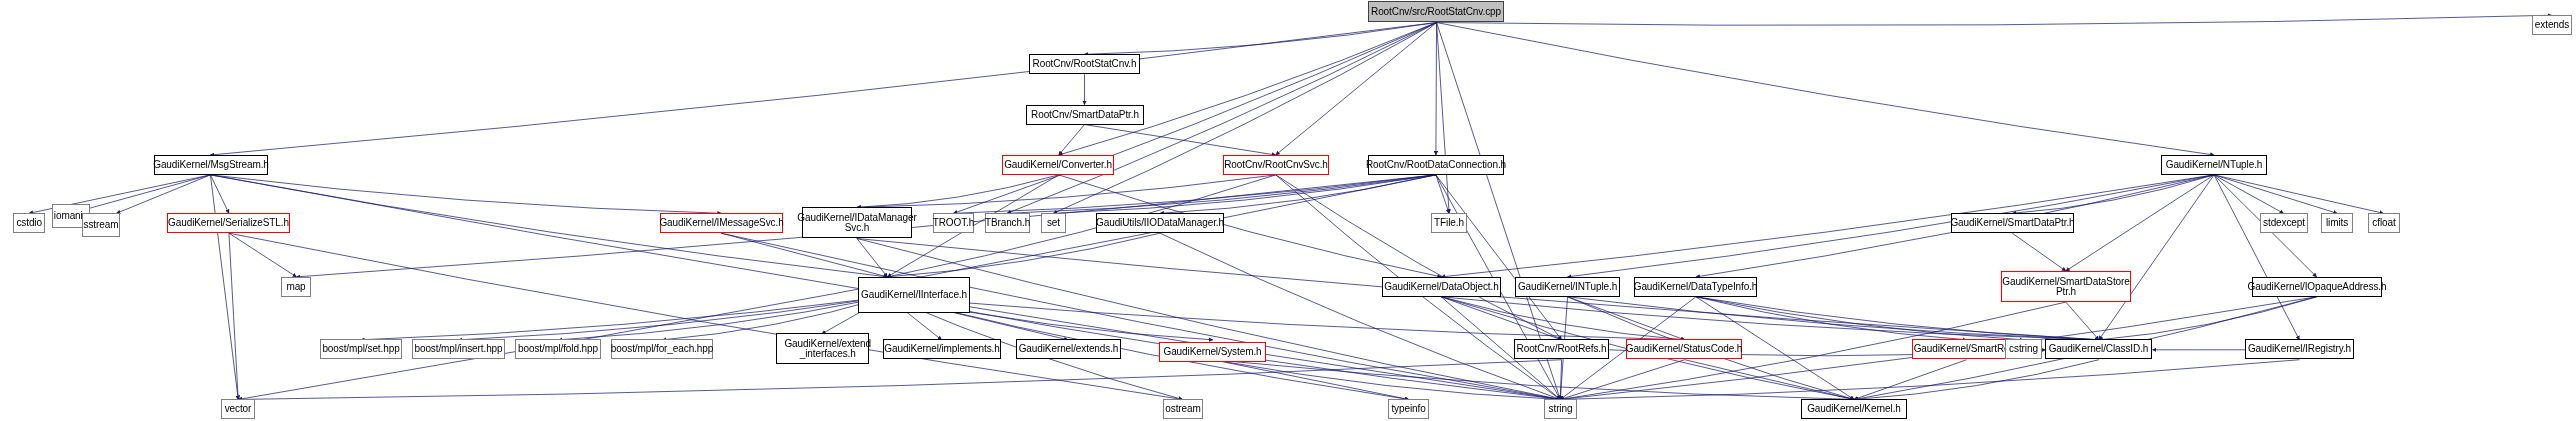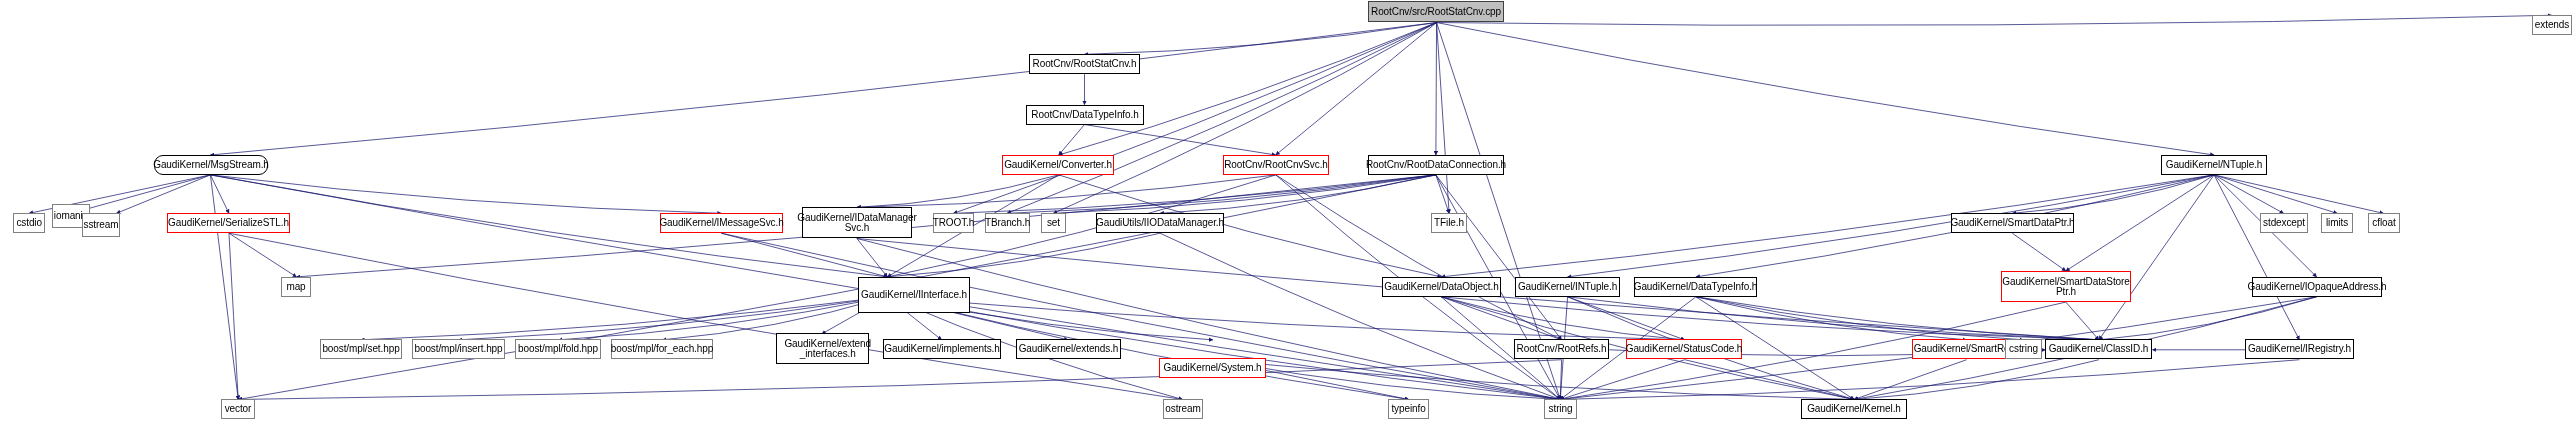--- a/index.html
+++ b/index.html
@@ -159,22 +159,22 @@
         <path d="M 3393 528 Q 3323 528 3253 528" marker-end="url(#arrow)"></path>
         <path d="M 3475 543 Q 2916.5 591 2358 603" marker-end="url(#arrow)"></path>
         <path d="M 3172 543 Q 2987 591 2802 603" marker-end="url(#arrow)"></path>
         <path d="M 2972 543 Q 2887 573 2802 603" marker-end="url(#arrow)"></path>
       </g>
   </svg>
   <div id="node-layer">
       <div class="node root" style="left: 1368px; top: 1.3px; width: 136px; height: 21px;">RootCnv/src/RootStatCnv.cpp</div>
       <div class="node gray" style="left: 2532px; top: 15px; width: 40px; height: 20px;">extends</div>
       <div class="node black" style="left: 1029px; top: 54px; width: 111px; height: 20px;">RootCnv/RootStatCnv.h</div>
-      <div class="node black" style="left: 1026px; top: 105px; width: 118px; height: 20px;">RootCnv/DataTypeInfo.h</div>
-      <div class="node black" style="left: 154px; top: 155px; width: 114px; height: 20px; border-radius: 9px;">GaudiKernel/MsgStream.h</div>
+      <div class="node black" style="left: 1026px; top: 105px; width: 118px; height: 20px;">RootCnv/SmartDataPtr.h</div>
+      <div class="node black" style="left: 154px; top: 155px; width: 114px; height: 20px;">GaudiKernel/MsgStream.h</div>
       <div class="node red" style="left: 1002px; top: 155px; width: 112px; height: 20px;">GaudiKernel/Converter.h</div>
       <div class="node red" style="left: 1223px; top: 155px; width: 106px; height: 20px;">RootCnv/RootCnvSvc.h</div>
       <div class="node black" style="left: 1368px; top: 155px; width: 136px; height: 20px;">RootCnv/RootDataConnection.h</div>
       <div class="node black" style="left: 2161px; top: 155px; width: 106px; height: 20px; text-align: right;">GaudiKernel/NTuple.h</div>
       <div class="node gray" style="left: 13.2px; top: 213px; width: 32px; height: 20px;">cstdio</div>
       <div class="node gray" style="left: 52px; top: 204px; width: 38px; height: 24px;">iomanip</div>
       <div class="node gray" style="left: 82px; top: 213px; width: 38px; height: 24px;">sstream</div>
       <div class="node red" style="left: 167px; top: 213px; width: 123px; height: 20px;">GaudiKernel/SerializeSTL.h</div>
       <div class="node red" style="left: 660px; top: 213px; width: 123px; height: 20px;">GaudiKernel/IMessageSvc.h</div>
       <div class="node black" style="left: 802px; top: 207px; width: 110px; height: 31px;">GaudiKernel/IDataManager
@@ -197,21 +197,21 @@
 Ptr.h</div>
       <div class="node black" style="left: 2252px; top: 277px; width: 130px; height: 20px;">GaudiKernel/IOpaqueAddress.h</div>
       <div class="node gray" style="left: 320px; top: 339px; width: 82px; height: 20px;">boost/mpl/set.hpp</div>
       <div class="node gray" style="left: 412px; top: 339px; width: 93px; height: 20px;">boost/mpl/insert.hpp</div>
       <div class="node gray" style="left: 515px; top: 339px; width: 86px; height: 20px;">boost/mpl/fold.hpp</div>
       <div class="node gray" style="left: 611px; top: 339px; width: 102px; height: 20px;">boost/mpl/for_each.hpp</div>
       <div class="node black" style="left: 776px; top: 333px; width: 93px; height: 31px; padding-left: 13px;">GaudiKernel/extend
 _interfaces.h</div>
       <div class="node black" style="left: 883px; top: 339px; width: 118px; height: 20px;">GaudiKernel/implements.h</div>
       <div class="node black" style="left: 1016px; top: 339px; width: 105px; height: 20px;">GaudiKernel/extends.h</div>
-      <div class="node red" style="left: 1159px; top: 358px; width: 107px; height: 20px;">GaudiKernel/System.h</div>
+      <div class="node red" style="left: 1159px; top: 342px; width: 107px; height: 20px;">GaudiKernel/System.h</div>
       <div class="node black" style="left: 1514px; top: 339px; width: 95px; height: 20px;">RootCnv/RootRefs.h</div>
       <div class="node red" style="left: 1626px; top: 339px; width: 116px; height: 20px;">GaudiKernel/StatusCode.h</div>
       <div class="node red" style="left: 1912px; top: 339px; width: 110px; height: 20px;">GaudiKernel/SmartRef.h</div>
       <div class="node gray" style="left: 2005px; top: 339px; width: 37px; height: 20px;">cstring</div>
       <div class="node black" style="left: 2045px; top: 339px; width: 107px; height: 20px;">GaudiKernel/ClassID.h</div>
       <div class="node black" style="left: 2245px; top: 339px; width: 109px; height: 20px;">GaudiKernel/IRegistry.h</div>
       <div class="node gray" style="left: 221px; top: 399px; width: 34px; height: 20px;">vector</div>
       <div class="node gray" style="left: 1163px; top: 399px; width: 40px; height: 20px;">ostream</div>
       <div class="node gray" style="left: 1388px; top: 399px; width: 41px; height: 20px;">typeinfo</div>
       <div class="node gray" style="left: 1544px; top: 399px; width: 33px; height: 20px;">string</div>

